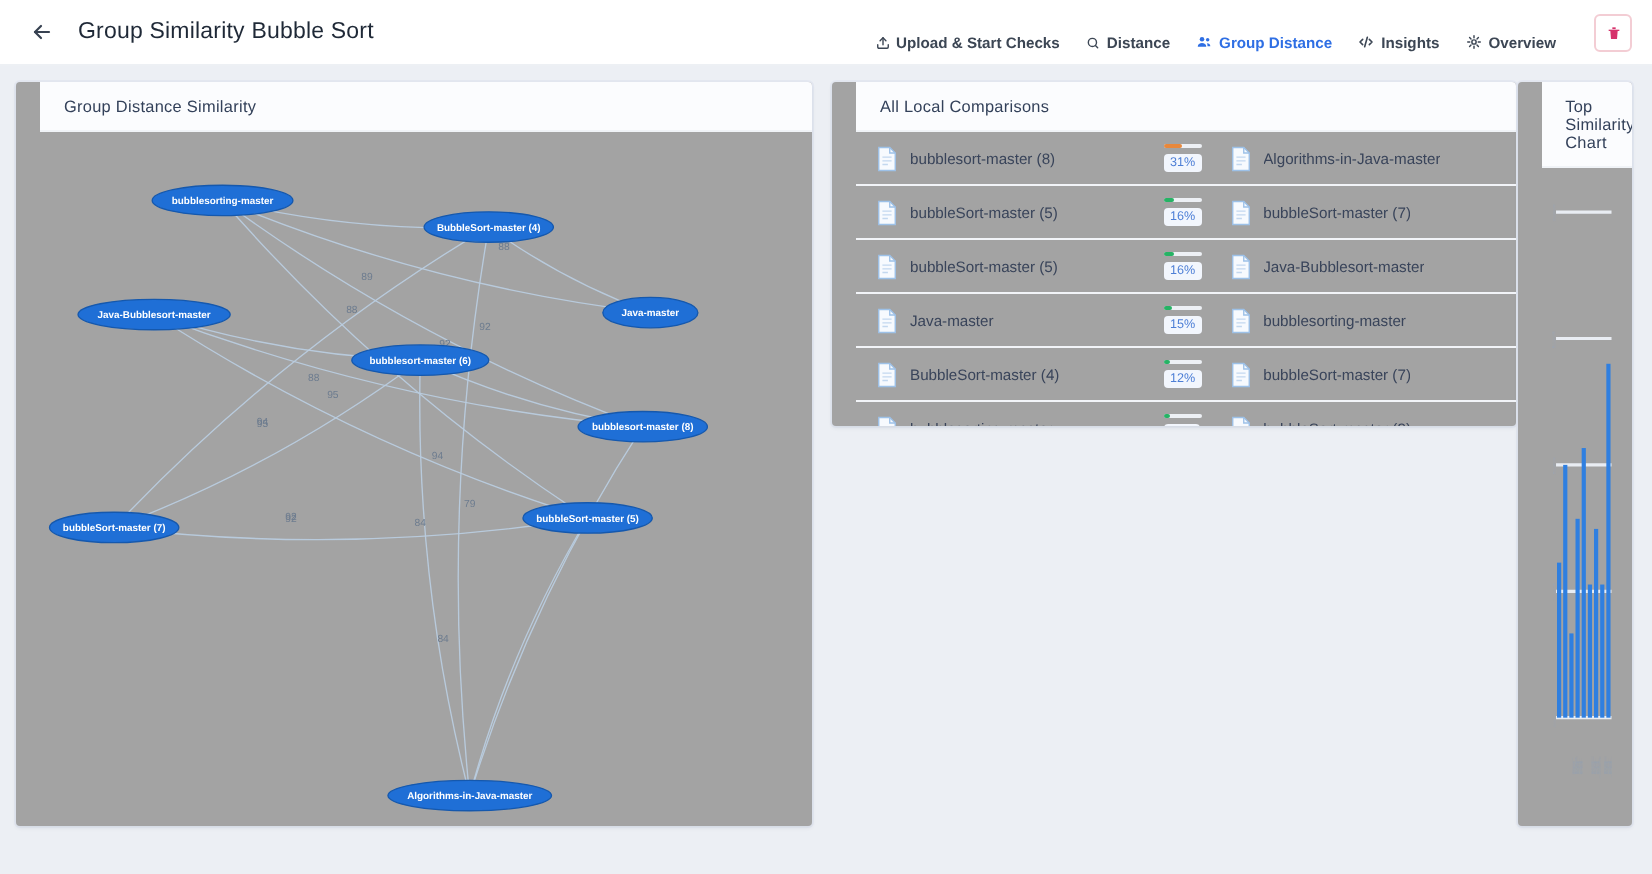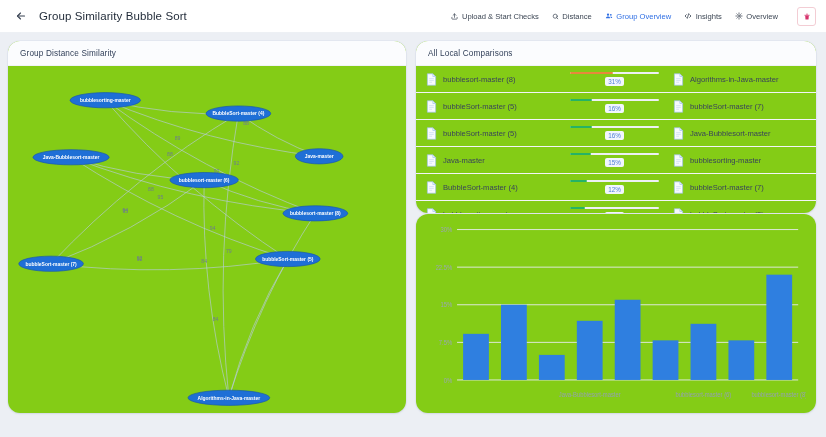--- a/index.html
+++ b/index.html
@@ -21,21 +21,21 @@
   }
   .back-btn {
     width: 18px; height: 18px;
     display: flex; align-items: center; justify-content: center;
     color: #2e3a4d; font-size: 13px; cursor: pointer;
   }
   .page-title {
     font-size: 11.5px; color: #1f2937; margin-left: 9px;
     letter-spacing: .1px; white-space: nowrap;
   }
-  .nav { margin-left: auto; display: flex; align-items: center; gap: 13px; }
+  .nav { margin-left: auto; display: flex; align-items: flex-end; gap: 13px; font-weight: bold; }
   .nav-item {
     display: flex; align-items: center; gap: 3.5px;
     font-size: 7.6px; color: #3c4654; white-space: nowrap; cursor: pointer;
   }
   .nav-item.active { color: #2f6fe4; }
   .nav-item .ic { display: flex; align-items: center; }
   .nav-item svg { display: block; }
   .trash-btn {
     margin-left: 6px;
     width: 19px; height: 19px;
@@ -44,26 +44,26 @@
     display: flex; align-items: center; justify-content: center;
     cursor: pointer;
   }
 
   
   .body {
     flex: 1; display: flex; gap: 10px;
     padding: 8px 10px 6px 8px; min-height: 0;
   }
   .col-left { width: 398px; min-width: 398px; display: flex; }
-  .col-right { flex: 1; display: flex; flex-direction: column; gap: 1px; min-width: 0; }
+  .col-right { flex: 1; display: flex; flex-direction: row; gap: 1px; min-width: 0; }
 
   .card {
-    background: #84cc16; border-radius: 12px;
+    background: #a3a3a3; border-radius: 2px;
     box-shadow: 0 1px 2px rgba(30,45,80,.08), 0 0 0 1px rgba(225,230,240,.75);
-    display: flex; flex-direction: column; overflow: hidden;
+    display: flex; flex-direction: column; overflow: hidden; padding-left: 12px;
   }
   .card-head {
     padding: 8px 12px 7px;
     font-size: 8.2px; color: #33415a; letter-spacing: .15px;
     background: #fbfcfe; border-bottom: 1px solid #f0f3f7;
   }
   .card-body { flex: 1; min-height: 0; position: relative; overflow: hidden; }
 
   
   .graph-card { flex: 1; }
@@ -134,21 +134,21 @@
 
       <div class="nav-item active">
         <span class="ic">
           <svg width="8" height="8" viewBox="0 0 24 24" fill="#2f6fe4">
             <circle cx="9" cy="8" r="3.4"></circle>
               <circle cx="17.5" cy="8.6" r="2.6"></circle>
             <path d="M2.6 19c0-3.5 2.9-5.4 6.4-5.4s6.4 1.9 6.4 5.4z"></path>
             <path d="M16.4 13.8c3 .1 5.1 1.7 5.1 4.4h-4.2c0-1.7-.4-3.2-.9-4.4z"></path>
           </svg>
         </span>
-        <span>Group Overview</span>
+        <span>Group Distance</span>
       </div>
 
       <div class="nav-item">
         <span class="ic">
           <svg width="8" height="8" viewBox="0 0 24 24" fill="none" stroke="#3c4654" stroke-width="2.4" stroke-linecap="round" stroke-linejoin="round">
             <polyline points="7 8 3 12 7 16"></polyline>
               <polyline points="17 8 21 12 17 16"></polyline>
               <line x1="14" y1="5" x2="10" y2="19"></line>
           </svg>
         </span>
@@ -410,20 +410,21 @@
                     <path d="M7 12h10M7 16h10M7 20h6" stroke="#c3d8ef" stroke-width="1.4"></path>
                   </svg>
                   <span class="cmp-name">bubbleSort-master (3)</span>
                 </div>
               </div>
             </div>
         </div>
       </div>
 
       <div class="card chart-card">
+        <div class="card-head">Top Similarity Chart</div>
         <div class="card-body">
           <div class="chart-area">
             <svg id="chart-svg" viewBox="0 0 396 160" preserveAspectRatio="none">
                 <line x1="38" y1="134" x2="388" y2="134" stroke="#e9edf3" stroke-width="0.8"></line>
                 <text x="33" y="136.3" font-size="6" fill="#9aa5b5" text-anchor="end" font-family="&quot;Liberation Sans&quot;, sans-serif">0%</text>
                 <line x1="38" y1="102.5" x2="388" y2="102.5" stroke="#e9edf3" stroke-width="0.8"></line>
                 <text x="33" y="104.8" font-size="6" fill="#9aa5b5" text-anchor="end" font-family="&quot;Liberation Sans&quot;, sans-serif">7.5%</text>
                 <line x1="38" y1="71" x2="388" y2="71" stroke="#e9edf3" stroke-width="0.8"></line>
                 <text x="33" y="73.3" font-size="6" fill="#9aa5b5" text-anchor="end" font-family="&quot;Liberation Sans&quot;, sans-serif">15%</text>
                 <line x1="38" y1="39.5" x2="388" y2="39.5" stroke="#e9edf3" stroke-width="0.8"></line>

